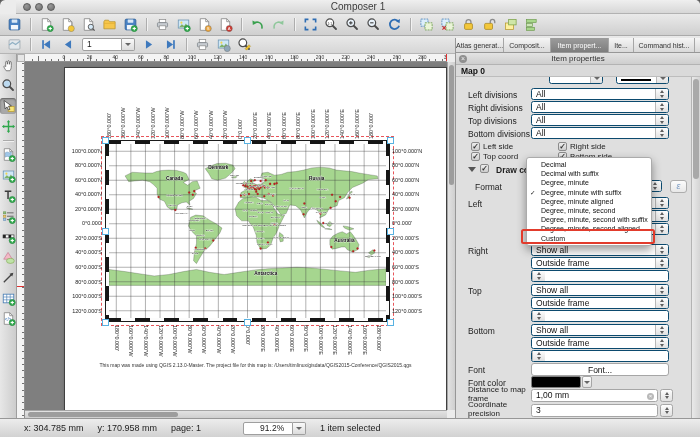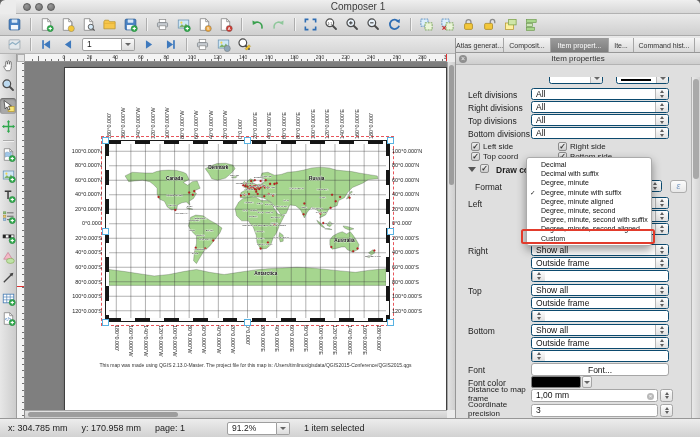--- a/index.html
+++ b/index.html
@@ -114,24 +114,24 @@
   .menu{position:absolute;left:526px;top:157px;width:126px;background:#fff;border:1px solid #ababab;
         border-radius:3px;box-shadow:0 4px 10px rgba(0,0,0,.4);padding:2px 0;z-index:60}
   .mi{position:relative;height:9.2px;line-height:9.2px;font-size:7px;padding-left:14px;color:#101010;white-space:nowrap}
   .mi .chk{position:absolute;left:3px;top:0;font-size:6.5px}
   .redbox{position:absolute;left:521px;top:228.5px;width:134px;height:15px;border:2px solid #e23b2c;
           border-radius:2.5px;z-index:61;pointer-events:none}
   
   .statusbar{position:absolute;left:0;right:0;bottom:0;height:19px;display:flex;align-items:center;
              background:linear-gradient(#ededed,#d2d2d2);border-top:1px solid #979797;font-size:9px;color:#222;z-index:12}
   .statusbar .it{margin-left:14px;white-space:nowrap}
-  .statusbar .it:first-child{margin-left:8px}
+  .statusbar .it:first-child{margin-left:24px}
   .zoombox{display:flex;margin-left:42px}
   .zfield{width:50px;height:13px;background:#fff;border:1px solid #9f9f9f;border-radius:2px 0 0 2px;
-          font-size:8.5px;line-height:11px;padding-left:4px}
+          font-size:8.5px;line-height:11px;padding-left:16px}
   .zdd{width:13px;height:13px;border:1px solid #9f9f9f;border-left:none;border-radius:0 2px 2px 0;
        background:linear-gradient(#fafafa,#dcdcdc);display:flex;align-items:center;justify-content:center}
 </style>
 </head>
 <body>
 
 <div class="win">
   <div class="titlebar">
     <div class="tl" style="left:7px"></div>
     <div class="tl" style="left:19px"></div>
@@ -877,20 +877,21 @@
         <div class="tab" style="width: 48px;">Atlas generat...</div>
         <div class="tab" style="width: 47px;">Composit...</div>
         <div class="tab active" style="width: 58px;">Item propert...</div>
         <div class="tab" style="width: 25px;">Ite...</div>
         <div class="tab" style="width: 61px;">Command hist...</div>
       </div>
     <div class="phead">
       <div class="pclose"></div>
       <span>Item properties</span>
     </div>
+    <div class="pmap0">Map 0</div>
     <div class="pbody" id="pbody">
         <div class="combo" style="left:93px;top:-5px;width:54px">
           <span class="cval"></span>
           <span class="dd">
             <span class="caret"></span>
           </span>
         </div>
         <div class="combo" style="left:160px;top:-5px;width:53px">
           <span class="cval"><span style="display:inline-block;width:30px;height:2px;background:#000;margin-top:4px"></span></span>
           <span class="dd">

